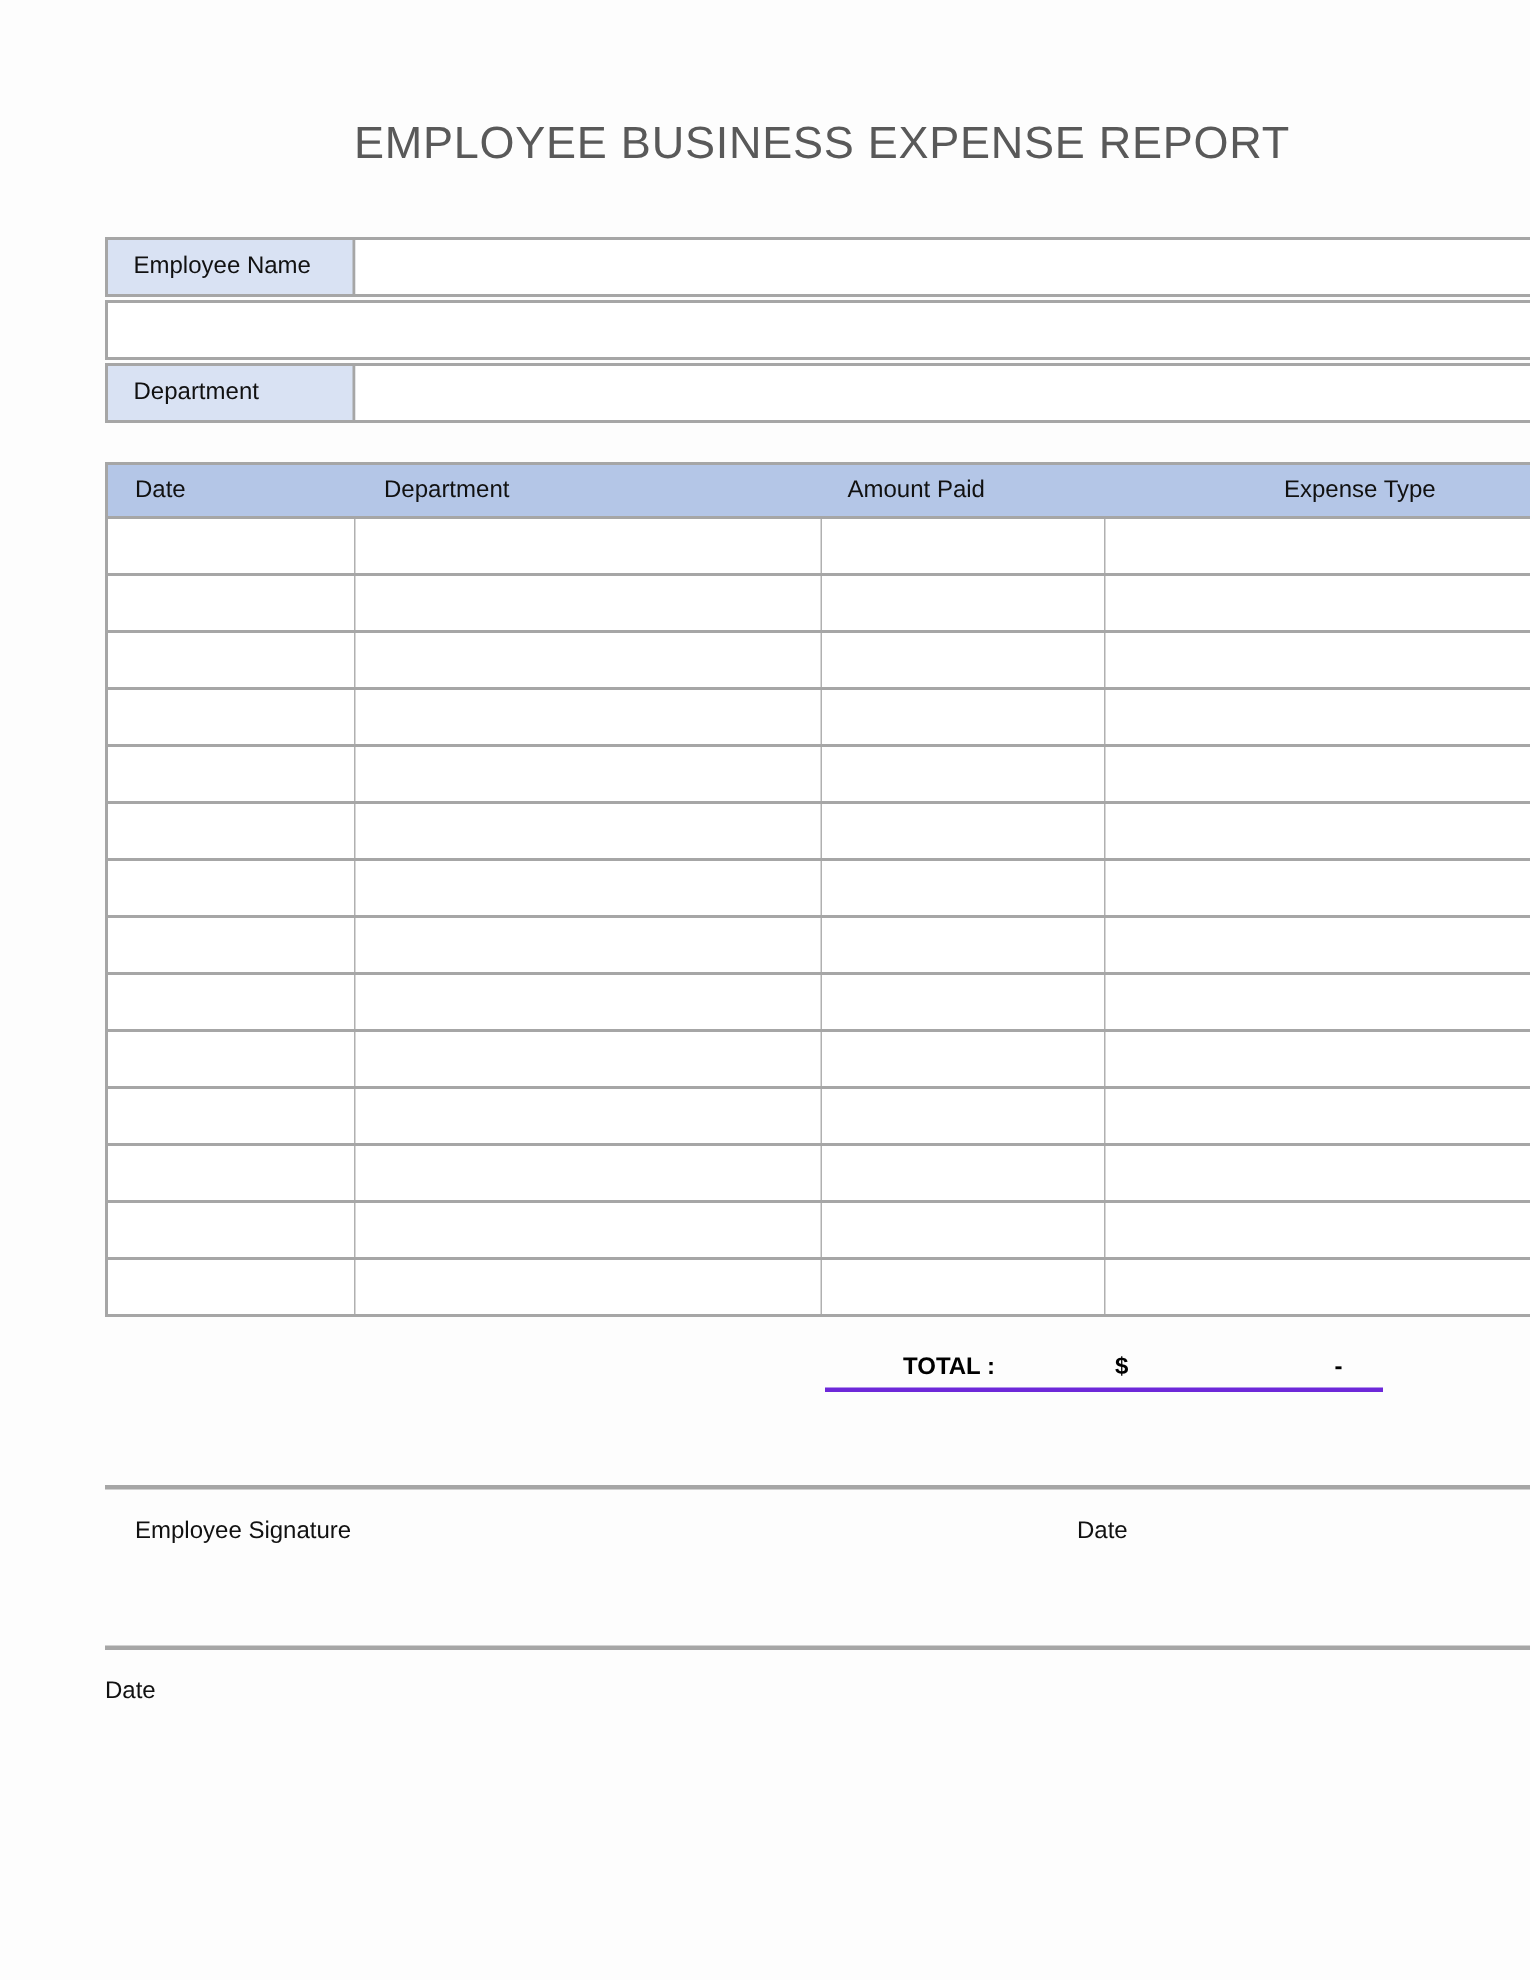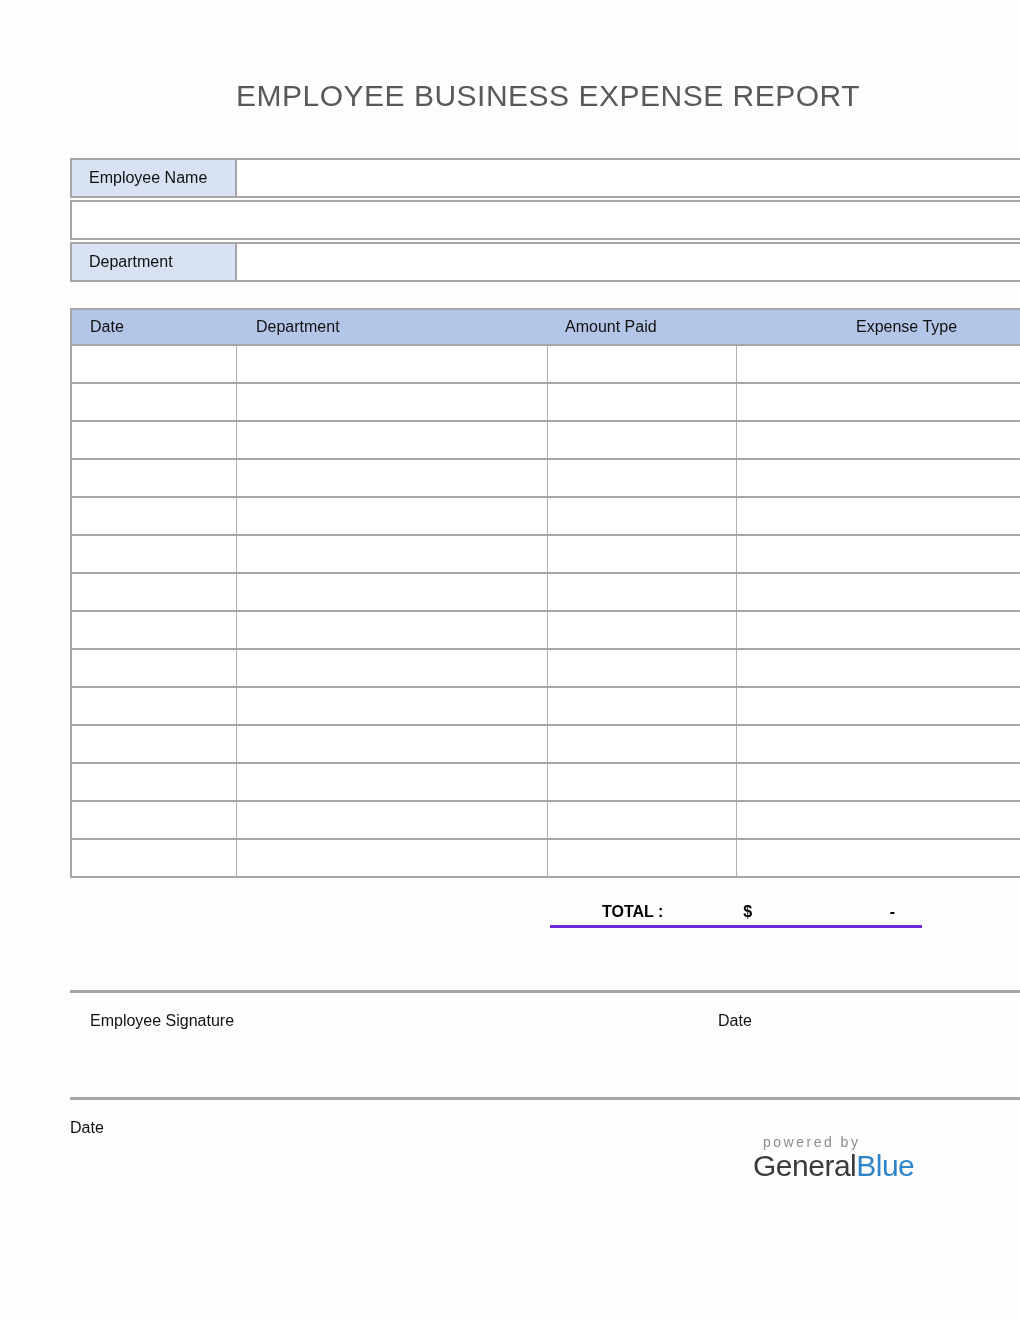--- a/index.html
+++ b/index.html
@@ -249,19 +249,13 @@
       <span class="sig-label">Employee Signature</span>
       <span class="sig-date-label">Date</span>
     </div>
 
     <div class="sig-block sig-block-2">
       <span class="sig-date-label">Date</span>
     </div>
 
   </div>
 
-  <div class="brand-footer">
-    <div class="powered-by">powered by</div>
-    <div class="brand-name">
-      <span class="brand-general">General</span><span class="brand-blue">Blue</span>
-    </div>
-  </div>
 </div>
 
 </body></html>

